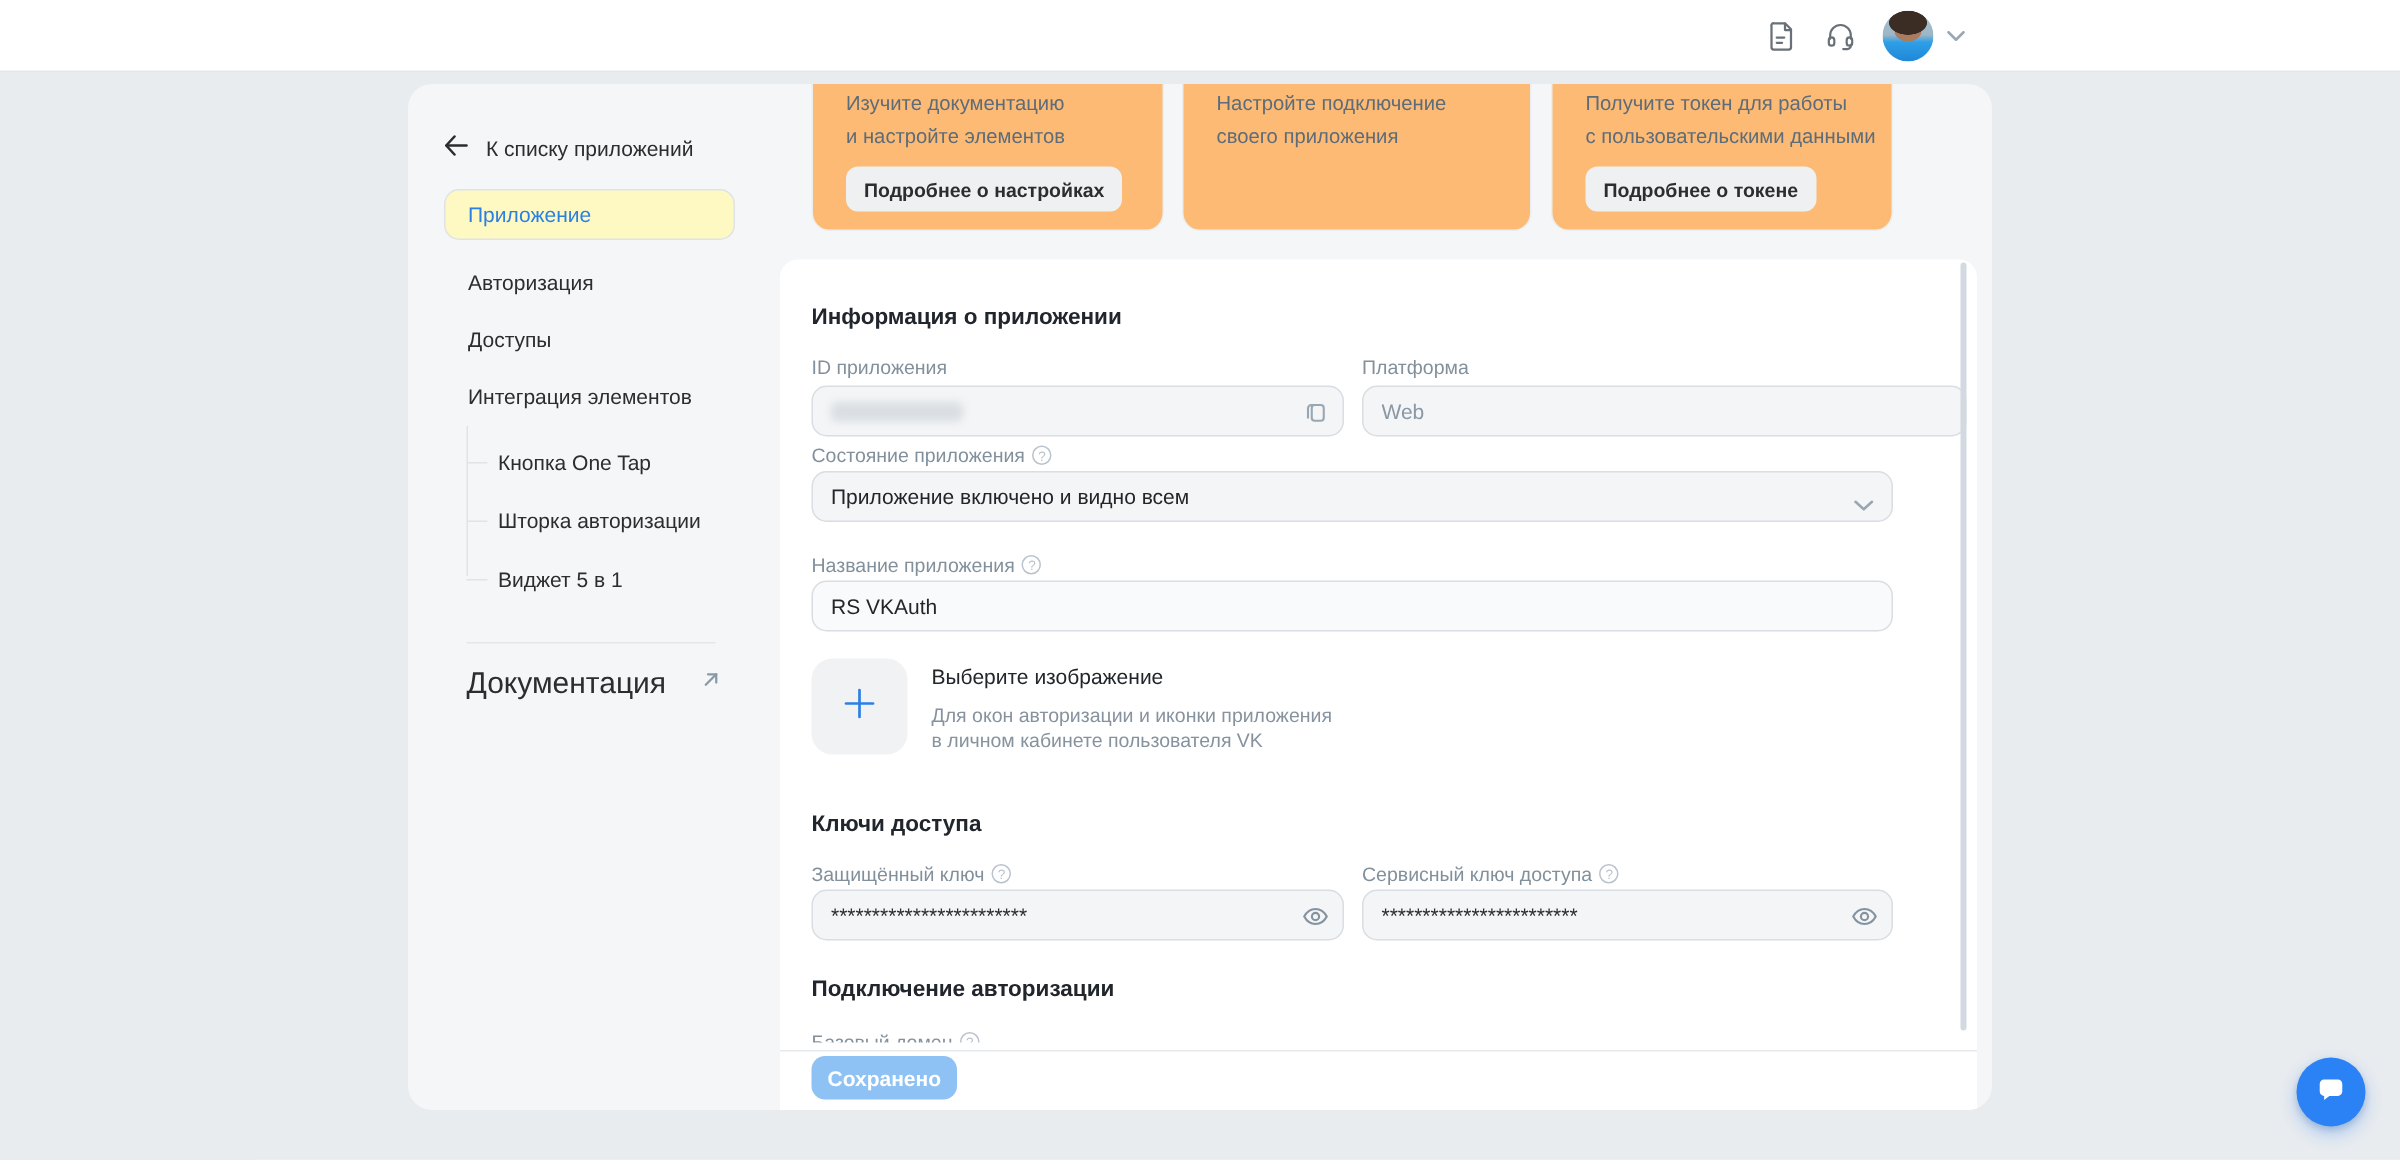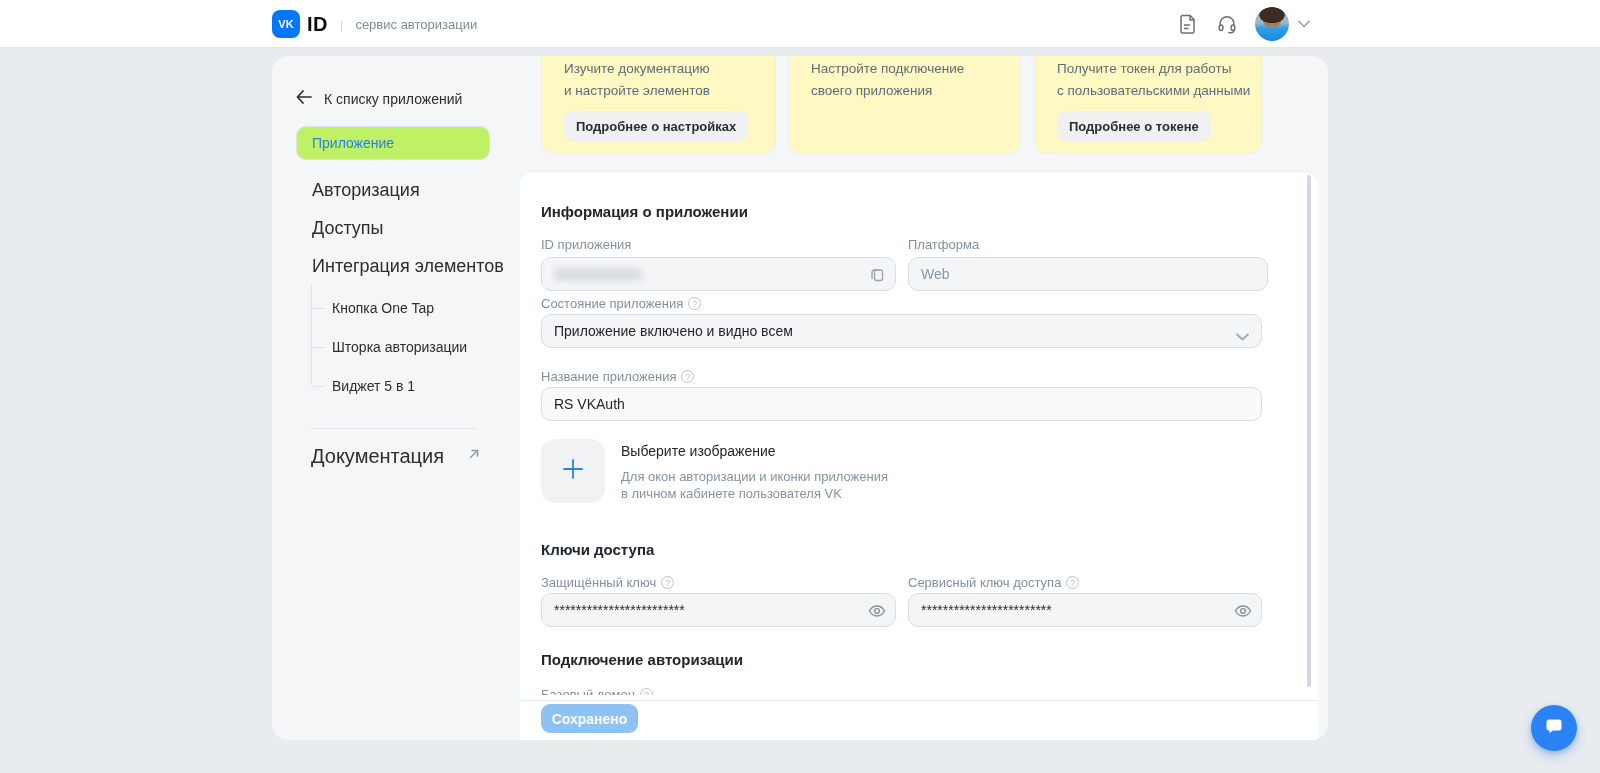--- a/index.html
+++ b/index.html
@@ -24,33 +24,33 @@
       linear-gradient(180deg,#a9c3d2 0%,#9db6c5 48%,#2e9fe8 62%,#1f87d6 100%); }
   .hdr-chevron { margin-left:-8px; cursor:pointer; display:flex; align-items:center; }
 
   
   .panel { position:absolute; left:272px; top:56px; width:1056px; height:684px; background:#f4f6f8;
     border-radius:16px; overflow:hidden; }
 
   
   .back-link { position:absolute; left:24px; top:34px; display:flex; align-items:center; gap:12px;
     font-size:14px; color:#2c2d2e; cursor:pointer; }
-  .nav-active { position:absolute; left:24px; top:70px; width:194px; height:34px; background:#bef264;
+  .nav-active { position:absolute; left:24px; top:70px; width:194px; height:34px; background:#fef9c3;
     border:1px solid #dfe3e7; border-radius:10px; display:flex; align-items:center; padding-left:15px;
     font-size:14px; color:#2b80e4; cursor:pointer; }
-  .nav-item { position:absolute; left:40px; font-size:18px; color:#2c2d2e; cursor:pointer; }
+  .nav-item { position:absolute; left:40px; font-size:14px; color:#2c2d2e; cursor:pointer; }
   .tree-vline { position:absolute; left:39px; top:228px; width:1px; height:100px; background:#dfe4e8; }
   .tree-stub { position:absolute; left:39px; width:14px; height:1px; background:#dfe4e8; }
   .tree-item { position:absolute; left:60px; font-size:14px; color:#2c2d2e; cursor:pointer; }
   .side-divider { position:absolute; left:39px; top:372px; width:166px; height:1px; background:#e3e7ea; }
   .docs-link { position:absolute; left:39px; top:389px; font-size:20px; color:#2c2d2e; cursor:pointer; }
   .docs-arrow { position:absolute; left:196px; top:390px; cursor:pointer; }
 
   
-  .card { position:absolute; top:-30px; height:128px; background:#fef9c3; border:1px solid #ebeef0;
+  .card { position:absolute; top:-30px; height:128px; background:#fdba74; border:1px solid #ebeef0;
     border-radius:12px;text-decoration:underline; }
   .card-line { position:absolute; left:22px; font-size:13.5px; color:#5d6c78; white-space:nowrap; }
   .card-btn { position:absolute; left:22px; top:84px; height:30px; padding:0 12px; background:#eef0f1;
     border:none; border-radius:8px; font-family:inherit; font-size:13px; font-weight:bold; color:#2c2d2e;
     cursor:pointer; white-space:nowrap; }
 
   
   .form { position:absolute; left:248px; top:117px; width:798px; height:567px; background:#fff;
     border-radius:12px 12px 0 0; }
   .sec-title { position:absolute; left:21px; font-size:15px; font-weight:bold; color:#20262c; }
@@ -83,28 +83,20 @@
 
   
   .chat-fab { position:absolute; left:1531px; top:705px; width:46px; height:46px; border-radius:50%;
     background:#2b82f5; display:flex; align-items:center; justify-content:center; cursor:pointer;
     box-shadow:0 5px 12px rgba(43,130,245,.35), 0 2px 4px rgba(0,0,0,.15); z-index:20; }
 </style>
 </head>
 <body>
 
 <div class="header">
-  <div class="header-left">
-    <div class="vk-badge">
-      <span>VK</span>
-    </div>
-    <span class="logo-id">ID</span>
-    <span class="logo-sep">|</span>
-    <span class="logo-sub">сервис авторизации</span>
-  </div>
   <div class="header-right">
     <span class="hicon">
       <svg width="20" height="22" viewBox="0 0 20 22" fill="none" stroke="#697077" stroke-width="1.5" stroke-linecap="round" stroke-linejoin="round">
         <path d="M4 2.5h8l4 4v12a1.5 1.5 0 0 1-1.5 1.5h-10A1.5 1.5 0 0 1 3 18.5v-14A1.5 1.5 0 0 1 4.5 2.5z"></path>
         <path d="M12 2.8V7h4"></path>
           <path d="M6.5 12h5"></path>
           <path d="M6.5 15.5h3.5"></path>
       </svg>
     </span>
     <span class="hicon">
@@ -187,21 +179,21 @@
         <svg width="16" height="16" viewBox="0 0 16 16" fill="none" stroke="#99a7b3" stroke-width="1.4" stroke-linecap="round" stroke-linejoin="round">
           <rect x="5.5" y="3" width="8" height="10.5" rx="2"></rect>
           <path d="M3 11.5V5.2A2.2 2.2 0 0 1 5.2 3h4.3"></path>
         </svg>
       </button>
     </div>
 
     <div class="f-label" style="left:388px;top:64px">
       <span>Платформа</span>
     </div>
-    <input class="f-input disabled" style="left: 388px; top: 84px; width: 360px;" readonly="" value="Web">
+    <input class="f-input disabled" style="left: 388px; top: 84px; width: 403px;" readonly="" value="Web">
 
     <div class="f-label" style="left:21px;top:123px">
       <span>Состояние приложения</span>
         <span class="qicon"></span>
     </div>
     <div class="f-select" style="left:21px;top:141px;width:721px">
       <span>Приложение включено и видно всем</span>
       <span class="sel-chevron">
         <svg width="13" height="8" viewBox="0 0 13 8" fill="none" stroke="#99a7b3" stroke-width="1.7" stroke-linecap="round" stroke-linejoin="round">
             <path d="M1 1.5 6.5 6.5 12 1.5"></path>

